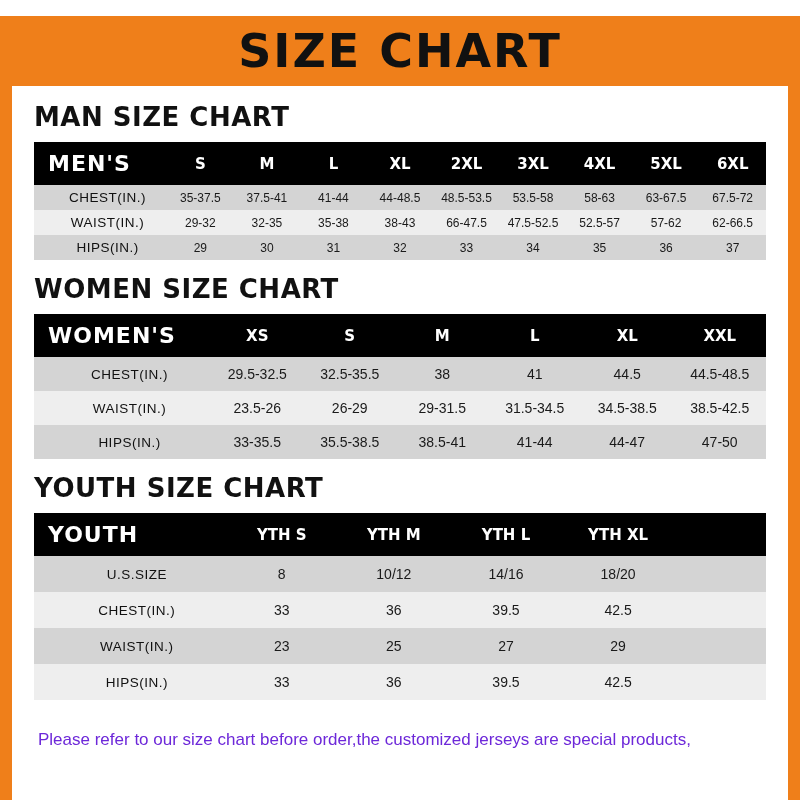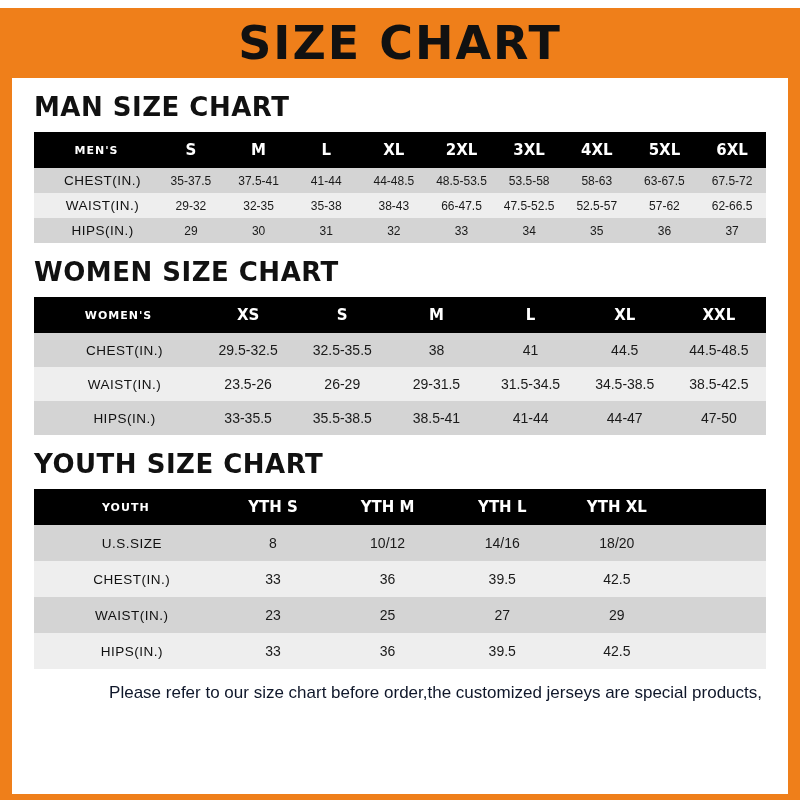--- a/index.html
+++ b/index.html
@@ -21,21 +21,21 @@
     border-left: 12px solid #ef7f1a;
     border-right: 12px solid #ef7f1a;
     background: #ffffff;
   }
   .header-band {
     height: 70px;
     background: #ef7f1a;
     display: flex;
     align-items: center;
     justify-content: center;
-    margin: 8px -12px;
+    margin: 16px -12px;
   }
   .header-title {
     font-family: "DejaVu Sans", sans-serif;
     font-weight: bold;
     font-size: 46px;
     letter-spacing: 2px;
     color: #111111;
     line-height: 1;
   }
   .content {
@@ -70,23 +70,23 @@
   }
   table.sizetable thead th {
     background: #000000;
     color: #ffffff;
     font-size: 14px;
     padding: 9px 2px;
   }
   table.sizetable thead th.label-head {
     font-family: "DejaVu Sans", sans-serif;
     font-weight: bold;
-    font-size: 11px;
-    text-align: center;
-    padding-left: 4px;
+    font-size: 22px;
+    text-align: left;
+    padding-left: 14px;
     letter-spacing: 1px;
   }
   table.sizetable thead th.size-head {
     font-family: "DejaVu Sans", sans-serif;
     font-weight: bold;
     font-size: 15px;
   }
   table.sizetable tbody tr.row-dark {
     background: #d4d4d4;
   }
@@ -101,23 +101,23 @@
     padding-left: 16px;
   }
   .men-table tbody td { font-size: 12px; }
   .women-table thead th.size-head { font-size: 16px; }
   .women-table tbody td { font-size: 14px; padding: 9px 2px; }
   .women-table tbody td.rowlabel { font-size: 14.5px; }
   .youth-table thead th.size-head { font-size: 16px; }
   .youth-table tbody td { font-size: 14px; padding: 10px 2px; }
   .youth-table tbody td.rowlabel { font-size: 14.5px; }
   .footer-note {
-    margin-top: 12px;
-    text-align: right;
-    color: #0f172a;
+    margin-top: 28px;
+    text-align: left;
+    color: #6d28d9;
     font-size: 17px;
     line-height: 1.45;
     font-family: "Liberation Sans", sans-serif;
     padding: 0 4px;
   }
   .bottom-band {
     position: absolute;
     left: -12px;
     right: -12px;
     bottom: 0;

